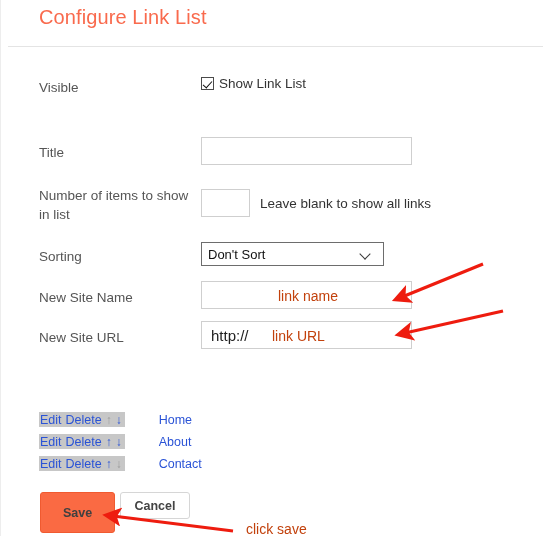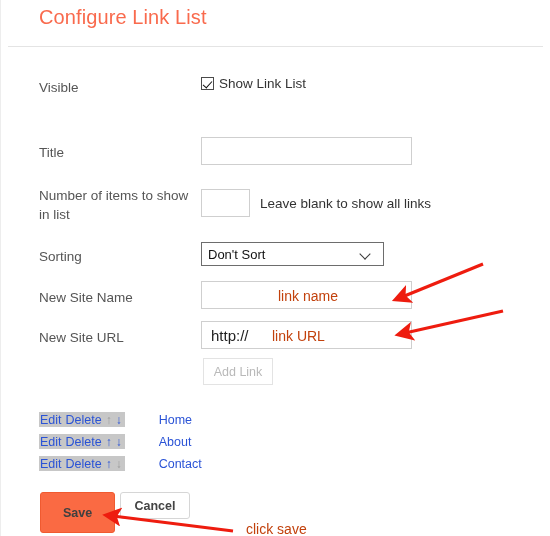--- a/index.html
+++ b/index.html
@@ -334,21 +334,20 @@
   </div>
 
   <div class="form-label" style="left:38px; top:288px;">New Site Name</div>
   <div id="sitename-input"></div>
 
   <div class="form-label" style="left:38px; top:328px;">New Site URL</div>
   <div id="siteurl-input">
     <span class="url-prefix">http://</span>
   </div>
 
-  <div id="addlink-button">Add Link</div>
 
   <div class="link-rows">
 
     <div class="link-row">
       <span class="row-actions">
         <span class="act-link">Edit</span>
         <span class="act-link">Delete</span>
         <span class="arrow disabled">↑</span>
         <span class="arrow">↓</span>
       </span>

